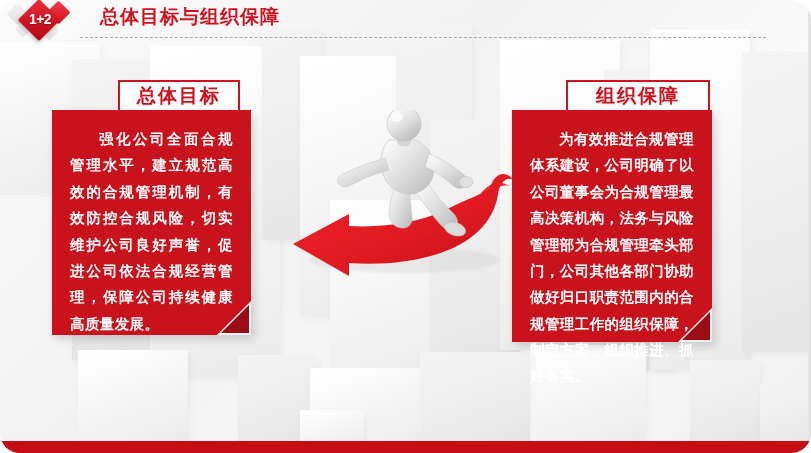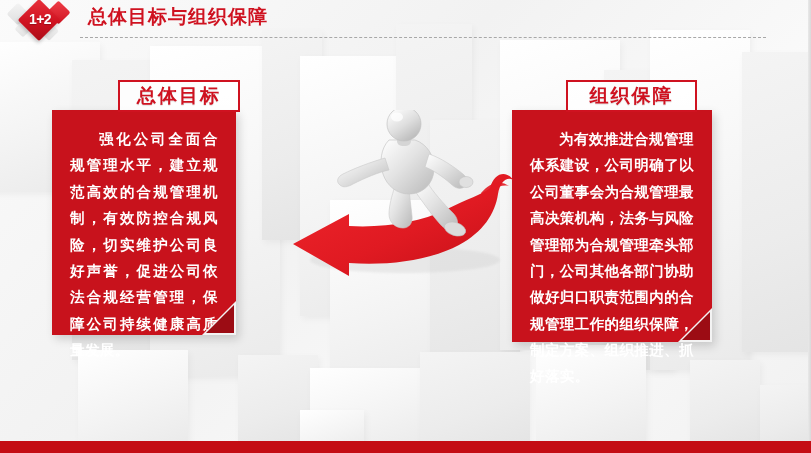--- a/index.html
+++ b/index.html
@@ -7,20 +7,21 @@
     padding: 0;
     background: #ffffff;
   }
   #slide {
     position: relative;
     width: 811px;
     height: 453px;
     overflow: hidden;
     background: linear-gradient(135deg, #fbfbfb 0%, #f2f2f2 40%, #fafafa 70%, #f0f0f0 100%);
     font-family: "Liberation Sans", "DejaVu Sans", sans-serif;
+    border-radius: 20px;
   }
 
   
   .bg-layer { position: absolute; inset: 0; overflow: hidden; }
   .blk {
     position: absolute;
     background: linear-gradient(160deg, #ffffff 0%, #f3f3f3 60%, #eaeaea 100%);
     box-shadow: 2px 3px 7px rgba(0,0,0,0.045);
   }
   .blk.dim {
@@ -67,21 +68,21 @@
     text-align: center;
     color: #ffffff;
     font-size: 14px;
     font-weight: bold;
     letter-spacing: -0.5px;
     text-shadow: 0 1px 1px rgba(0,0,0,0.25);
     z-index: 5;
   }
   .header-title {
     position: absolute;
-    left: 88px; top: 4px;
+    left: 100px; top: 4px;
     font-size: 19px;
     font-weight: bold;
     color: #cf1220;
     letter-spacing: 1px;
     white-space: nowrap;
   }
   .header-rule {
     position: absolute;
     left: 80px; top: 37px;
     width: 686px; height: 0;
@@ -140,24 +141,24 @@
     font-size: 19px;
     font-weight: bold;
     letter-spacing: 2px;
     text-align: center;
     line-height: 28px;
     height: 32px;
     text-shadow: 0 1px 1px rgba(0,0,0,0.12);
     z-index: 6;
   }
 
-  #card-left   { left: 52px;  top: 110px; width: 184px; height: 225px; }
+  #card-left   { left: 52px;  top: 110px; width: 199px; height: 225px; }
   #title-left  { left: 118px; top: 80px;  width: 122px; }
   #card-right  { left: 512px; top: 110px; width: 200px; height: 232px; }
-  #title-right { left: 566px; top: 80px;  width: 131px; }
+  #title-right { left: 566px; top: 80px;  width: 144px; }
 
   
   .center-art { position: absolute; left: 285px; top: 110px; width: 235px; height: 190px; }
 
   
   .bottom-bar {
     position: absolute;
     left: 0; bottom: 0;
     width: 811px; height: 12px;
     background: #c40d14;

